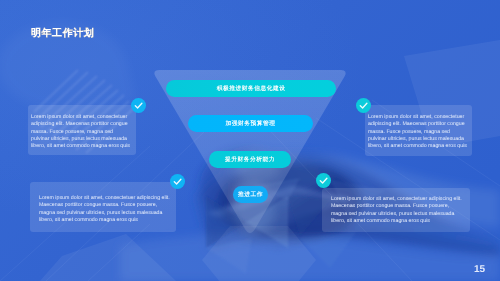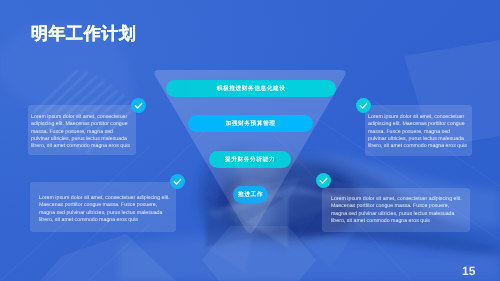--- a/index.html
+++ b/index.html
@@ -1,19 +1,19 @@
 <!DOCTYPE html>
 <html><head>
 <meta charset="utf-8">
 <style>
   html,body{margin:0;padding:0;background:#2f61cd;}
   body{width:500px;height:281px;overflow:hidden;font-family:"Liberation Sans",sans-serif;-webkit-font-smoothing:antialiased;text-rendering:geometricPrecision;}
   .slide{position:relative;width:500px;height:281px;overflow:hidden;background:#3266cf;}
   .layer{position:absolute;left:0;top:0;width:500px;height:281px;}
-  .title{position:absolute;left:31px;top:27px;font-size:17px;font-weight:bold;color:#bef264;letter-spacing:0.55px;line-height:13.6px;-webkit-text-stroke:0.32px #ffffff;}
+  .title{position:absolute;left:31px;top:27px;font-size:10px;font-weight:bold;color:#000000;letter-spacing:0.55px;line-height:13.6px;-webkit-text-stroke:0.32px #ffffff;}
   .pill{position:absolute;border-radius:999px;display:flex;align-items:center;justify-content:center;color:#fff;font-weight:bold;letter-spacing:.5px;white-space:nowrap;}
   .tbox{position:absolute;border-radius:3px;box-sizing:border-box;}
   .tbox p{margin:0;color:#e7eefc;line-height:7.25px;}
   .chk{position:absolute;border-radius:50%;}
   .pageno{position:absolute;color:#e2eafb;font-weight:bold;}
 </style>
 </head>
 <body>
 
 <div class="slide">
@@ -164,14 +164,14 @@
     <svg viewBox="0 0 15 15" width="15" height="15">
         <path d="M4.3 7.8 L6.6 10.0 L10.9 5.2" fill="none" stroke="#eaf6ff" stroke-width="1.35" stroke-linecap="round" stroke-linejoin="round"></path>
       </svg>
   </div>
   <div class="chk" style="left:316px;top:173px;width:15px;height:15px;background:#0ccbdb;">
     <svg viewBox="0 0 15 15" width="15" height="15">
         <path d="M4.3 7.8 L6.6 10.0 L10.9 5.2" fill="none" stroke="#eafcfb" stroke-width="1.35" stroke-linecap="round" stroke-linejoin="round"></path>
       </svg>
   </div>
 
-  <div class="pageno" style="left:462px;top:264px;font-size:12px;">15</div>
+  <div class="pageno" style="left:474px;top:264px;font-size:10px;">15</div>
 </div>
 
 </body></html>

